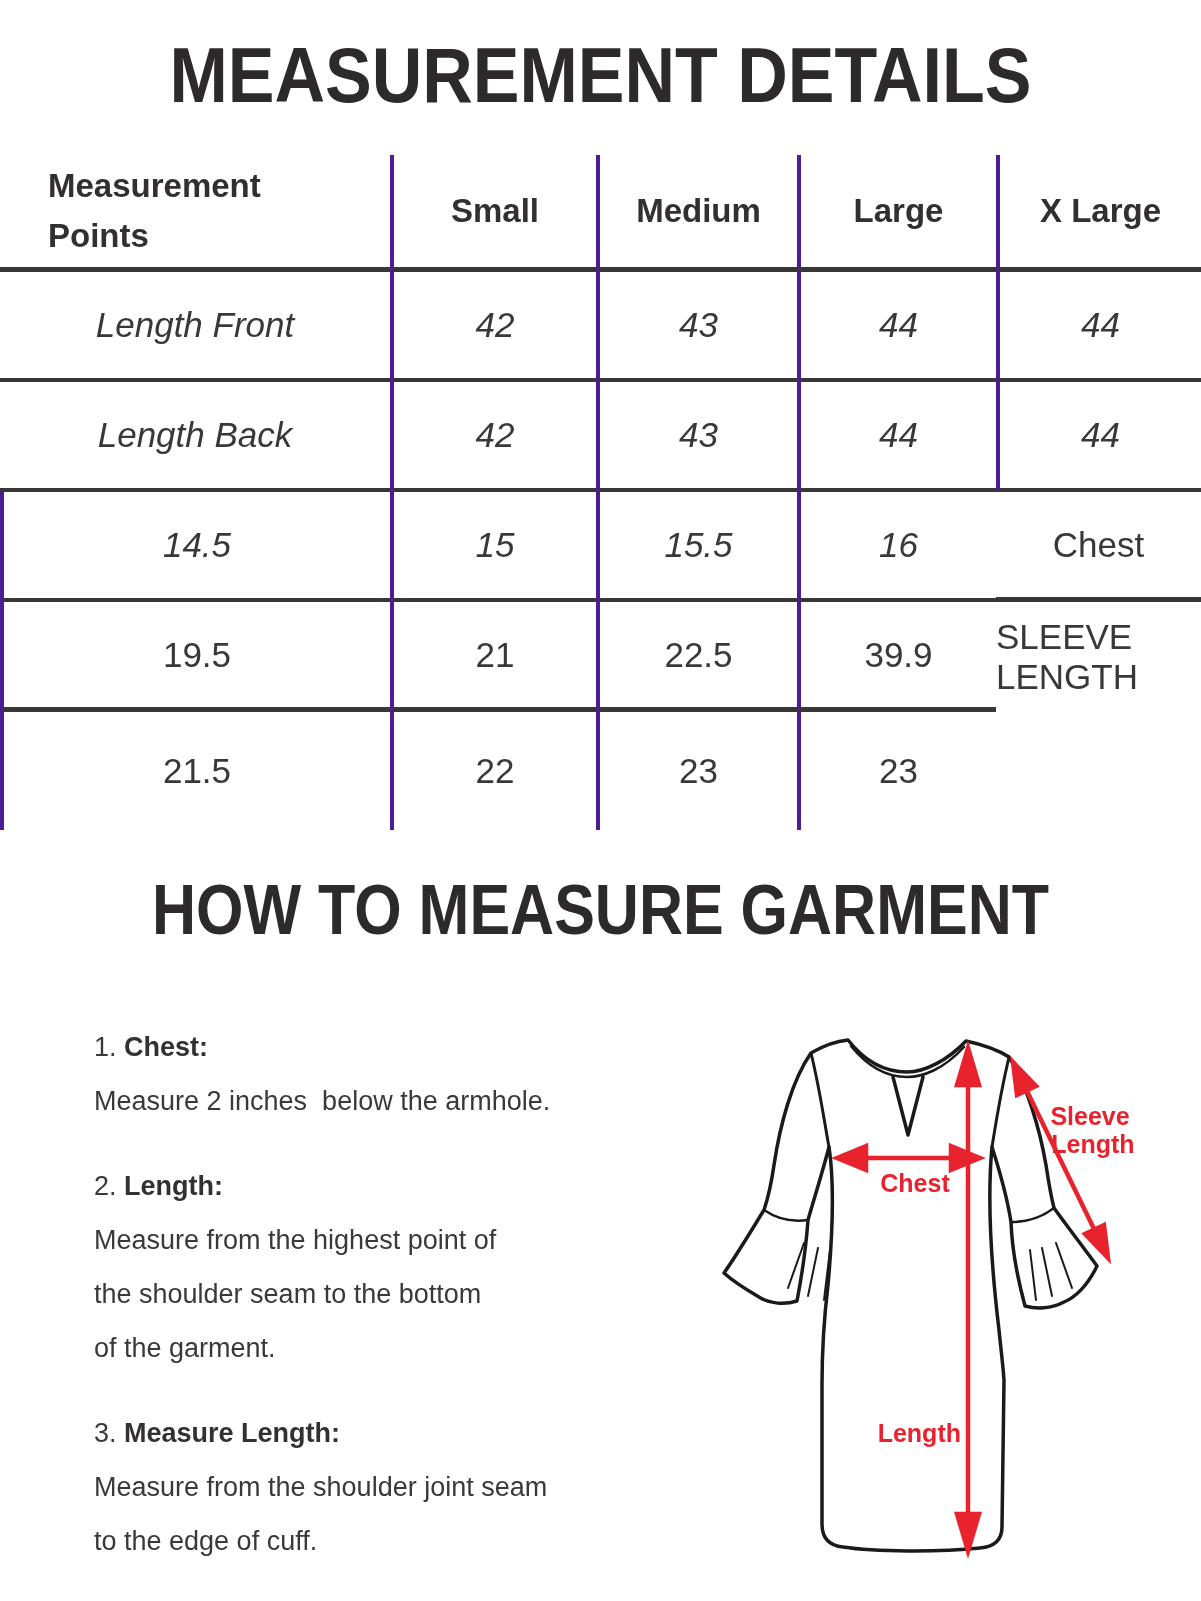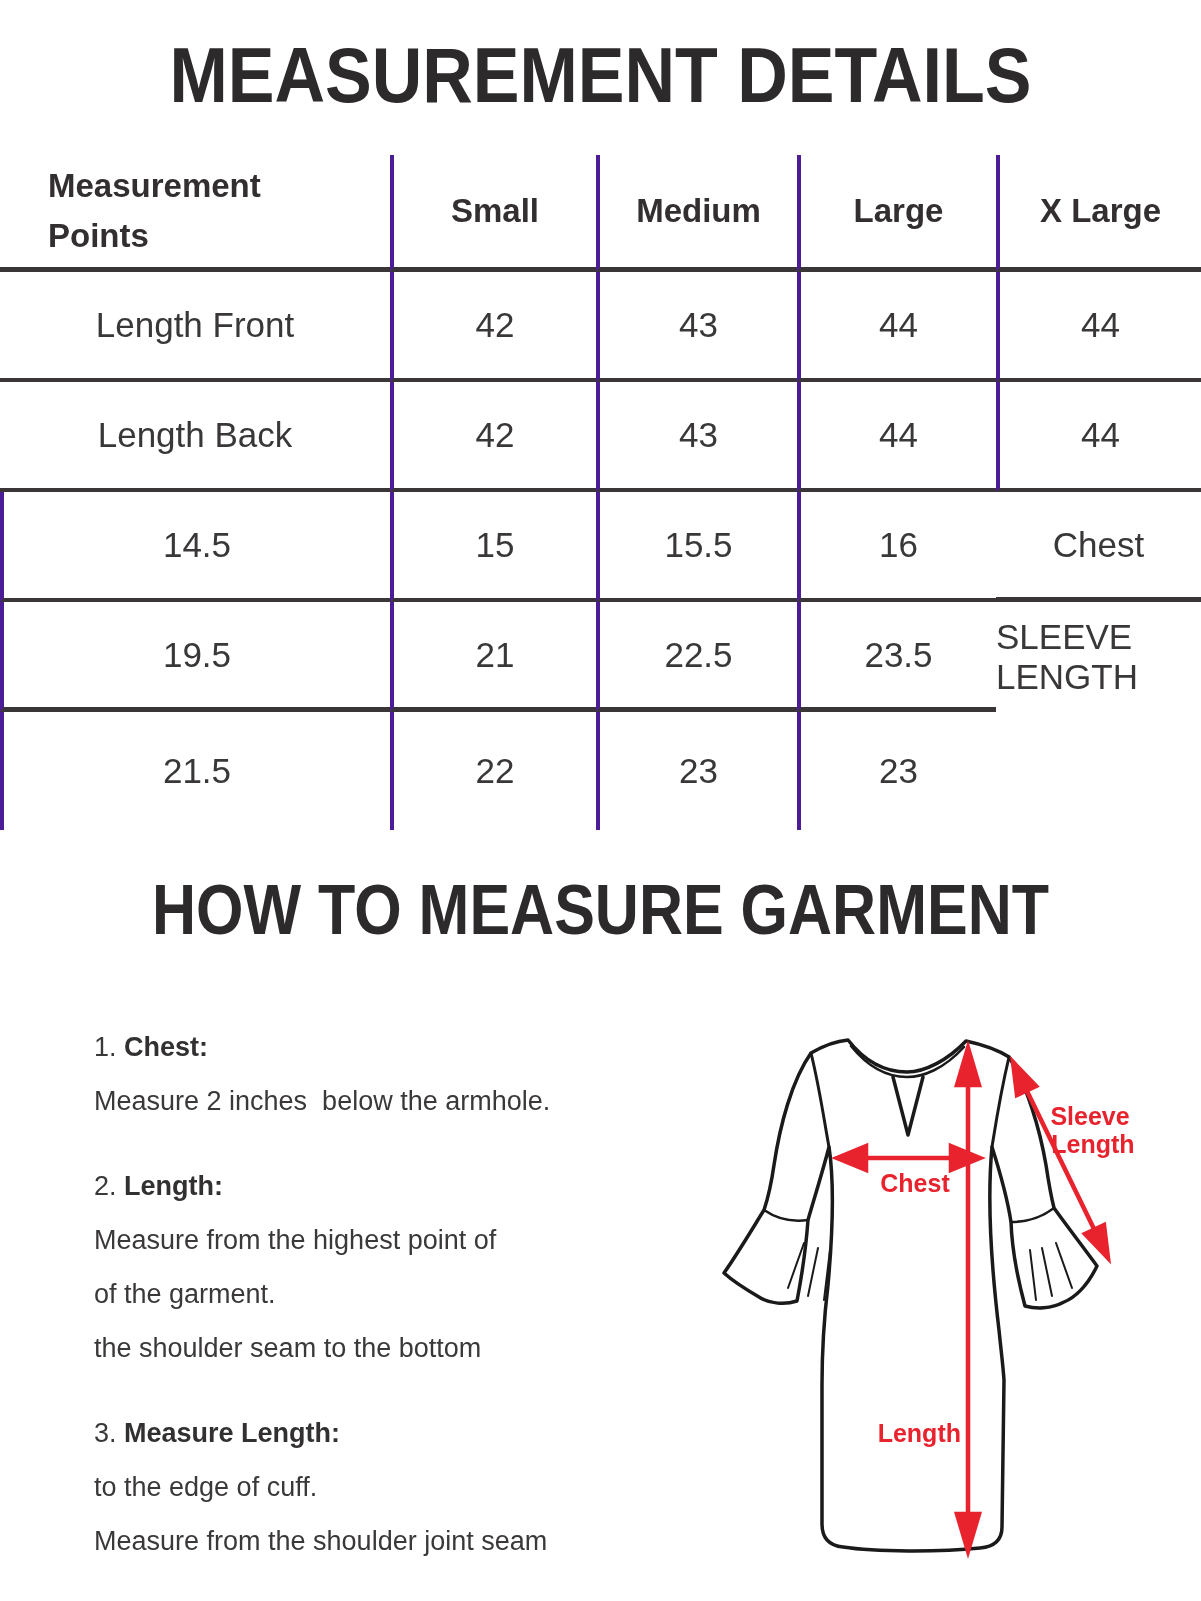--- a/index.html
+++ b/index.html
@@ -20,21 +20,21 @@
     position:absolute;top:155px;left:0;width:988px;height:675px;
     display:grid;grid-template-columns:390px 206px 201px 199px 205px;
     grid-template-rows:117px 110px 110px 110px 110px 118px;
   }
   .size-table .cell{
     display:flex;align-items:center;justify-content:center;
     font-size:35px;color:#3a3738;box-sizing:border-box;
   }
   .size-table .vline{border-left:4px solid #4c1d95;}
   .size-table .hline{border-bottom:5px solid #3a3637;}
-  .size-table .hline.thin{border-bottom-width:4px;}
+  .size-table .hline.thin{border-bottom-width:4px;font-style:italic;}
   .size-table .head{font-weight:bold;font-size:33px;color:#332F30;}
   .size-table .corner{
     justify-content:flex-start;padding-left:48px;line-height:50px;
   }
   .size-table .corner .wrap{max-width:270px;}
 
   
   .instructions{
     position:absolute;left:63px;top:1020px;width:680px;
     font-size:27px;line-height:54px;color:#3b3839;margin-left:31px;
@@ -80,49 +80,49 @@
 
   <div class="cell vline hline thin">14.5</div>
   <div class="cell vline hline thin">15</div>
   <div class="cell vline hline thin">15.5</div>
   <div class="cell vline hline thin">16</div>
 
   <div class="cell hline">Chest</div>
   <div class="cell vline hline">19.5</div>
   <div class="cell vline hline">21</div>
   <div class="cell vline hline">22.5</div>
-  <div class="cell vline hline">23.5</div>
+  <div class="cell vline hline">39.9</div>
 
   <div class="cell">SLEEVE LENGTH</div>
   <div class="cell vline">21.5</div>
   <div class="cell vline">22</div>
   <div class="cell vline">23</div>
   <div class="cell vline">23</div>
 </div>
 
 <h2 id="howto-title" class="big-heading">HOW TO MEASURE GARMENT</h2>
 
 <div class="instructions">
 
   <div class="ins-item">
     <div class="ins-label"><span>1.</span> <span class="b">Chest:</span></div>
     <div class="ins-line">Measure 2 inches  below the armhole.</div>
   </div>
 
   <div class="ins-item">
     <div class="ins-label"><span>2.</span> <span class="b">Length:</span></div>
     <div class="ins-line">Measure from the highest point of</div>
+    <div class="ins-line">the shoulder seam to the bottom</div>
     <div class="ins-line">of the garment.</div>
-    <div class="ins-line">the shoulder seam to the bottom</div>
   </div>
 
   <div class="ins-item">
     <div class="ins-label"><span>3.</span> <span class="b">Measure Length:</span></div>
+    <div class="ins-line">Measure from the shoulder joint seam</div>
     <div class="ins-line">to the edge of cuff.</div>
-    <div class="ins-line">Measure from the shoulder joint seam</div>
   </div>
 
 </div>
 
 <div class="diagram">
   <svg viewBox="0 0 500 601" xmlns="http://www.w3.org/2000/svg">
 
     <g fill="none" stroke-width="3.5" stroke-linejoin="round" stroke-linecap="round" stroke="#1a1a1a">
 
       <path fill="#ffffff" d="

